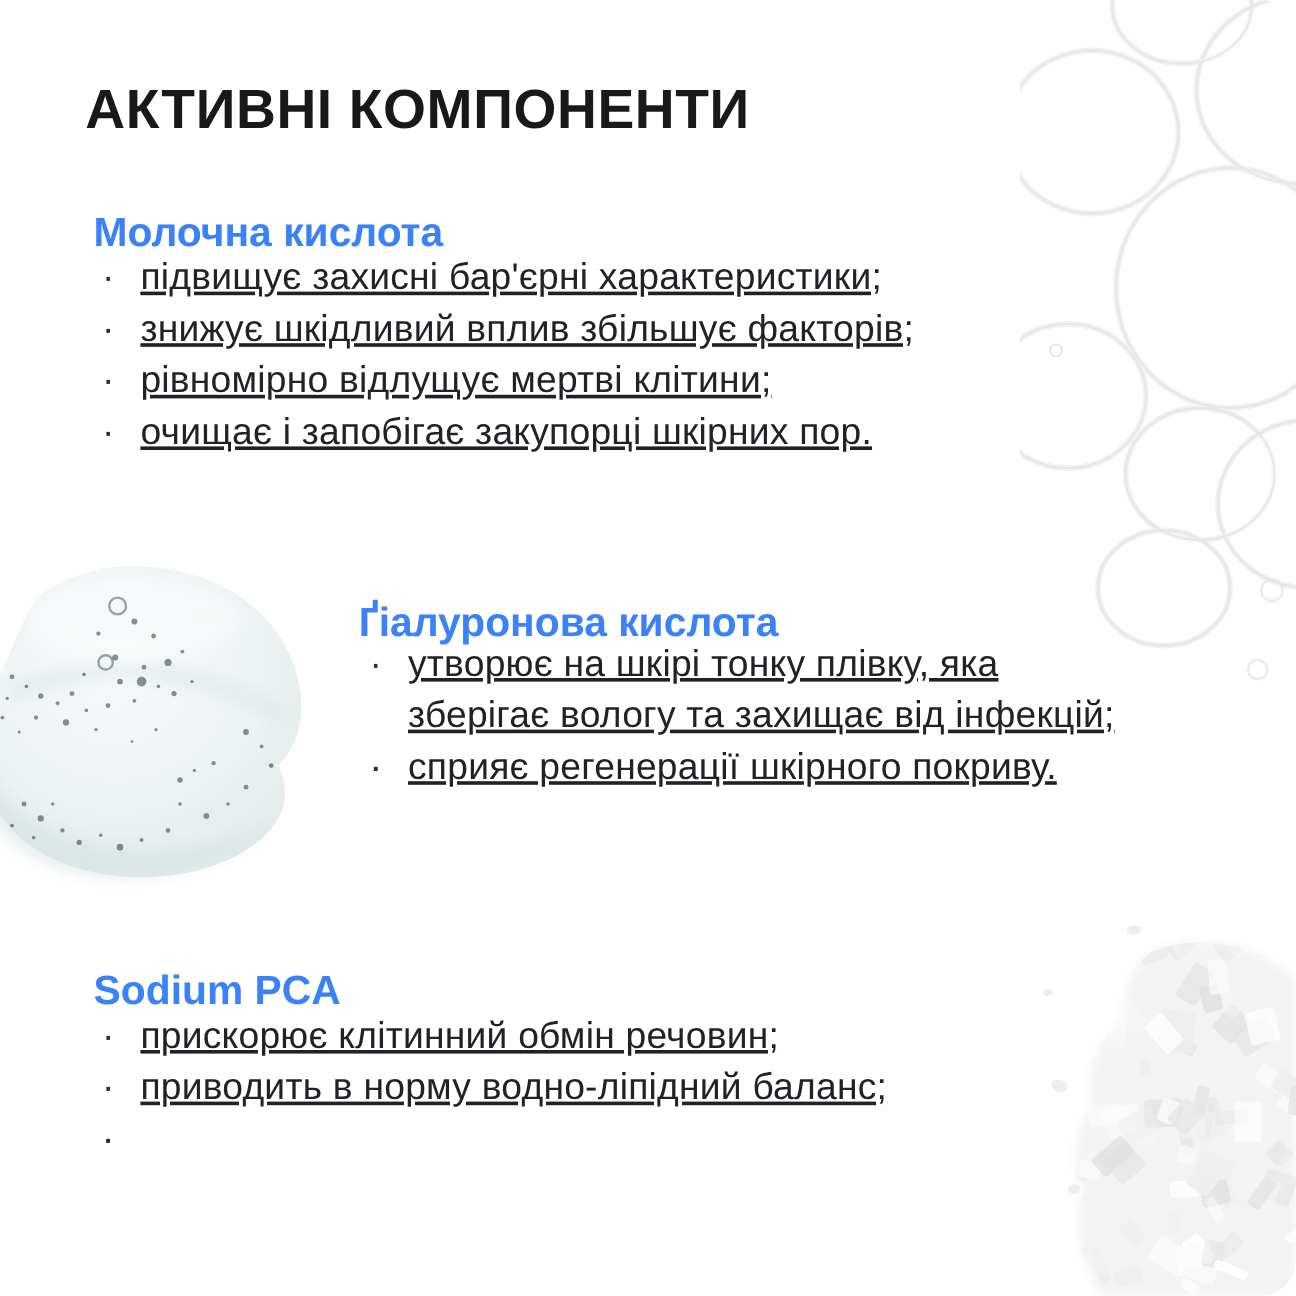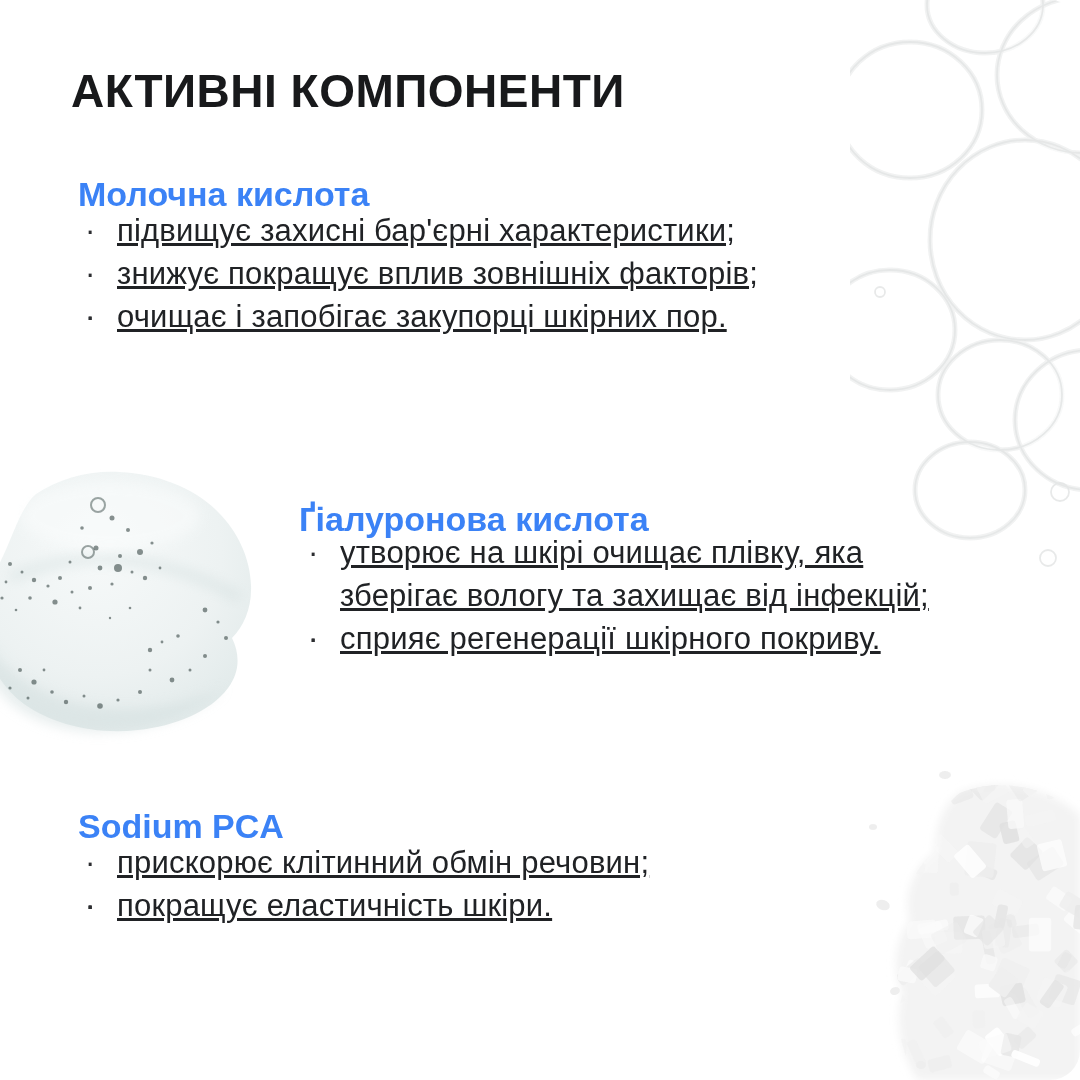--- a/index.html
+++ b/index.html
@@ -255,39 +255,39 @@
       <ellipse cx="56" cy="300" rx="5" ry="4"></ellipse>
     </g>
   </svg>
 
   <h1 class="title">АКТИВНІ КОМПОНЕНТИ</h1>
 
   <section>
     <h2 class="h s1h">Молочна кислота</h2>
     <ul class="list s1l">
       <li><span class="dot">·</span><span class="btxt">підвищує захисні бар'єрні характеристики;</span></li>
-      <li><span class="dot">·</span><span class="btxt">знижує покращує вплив зовнішніх факторів;</span></li>
-      <li><span class="dot">·</span></li>
+      <li><span class="dot">·</span><span class="btxt">знижує шкідливий вплив збільшує факторів;</span></li>
+      <li><span class="dot">·</span><span class="btxt">рівномірно відлущує мертві клітини;</span></li>
       <li><span class="dot">·</span><span class="btxt">очищає і запобігає закупорці шкірних пор.</span></li>
     </ul>
   </section>
 
   <section>
     <h2 class="h s2h">Ґіалуронова кислота</h2>
     <ul class="list s2l">
-      <li><span class="dot">·</span><span class="btxt">утворює на шкірі очищає плівку, яка
+      <li><span class="dot">·</span><span class="btxt">утворює на шкірі тонку плівку, яка
 зберігає вологу та захищає від інфекцій;</span></li>
       <li><span class="dot">·</span></li>
       <li><span class="dot">·</span><span class="btxt">сприяє регенерації шкірного покриву.</span></li>
     </ul>
   </section>
 
   <section>
     <h2 class="h s3h">Sodium PCA</h2>
     <ul class="list s3l">
       <li><span class="dot">·</span><span class="btxt">прискорює клітинний обмін речовин;</span></li>
+      <li><span class="dot">·</span><span class="btxt">приводить в норму водно-ліпідний баланс;</span></li>
       <li><span class="dot">·</span></li>
       <li><span class="dot">·</span></li>
-      <li><span class="dot">·</span><span class="btxt">покращує еластичність шкіри.</span></li>
     </ul>
   </section>
 
 </div>
 
 </body></html>

